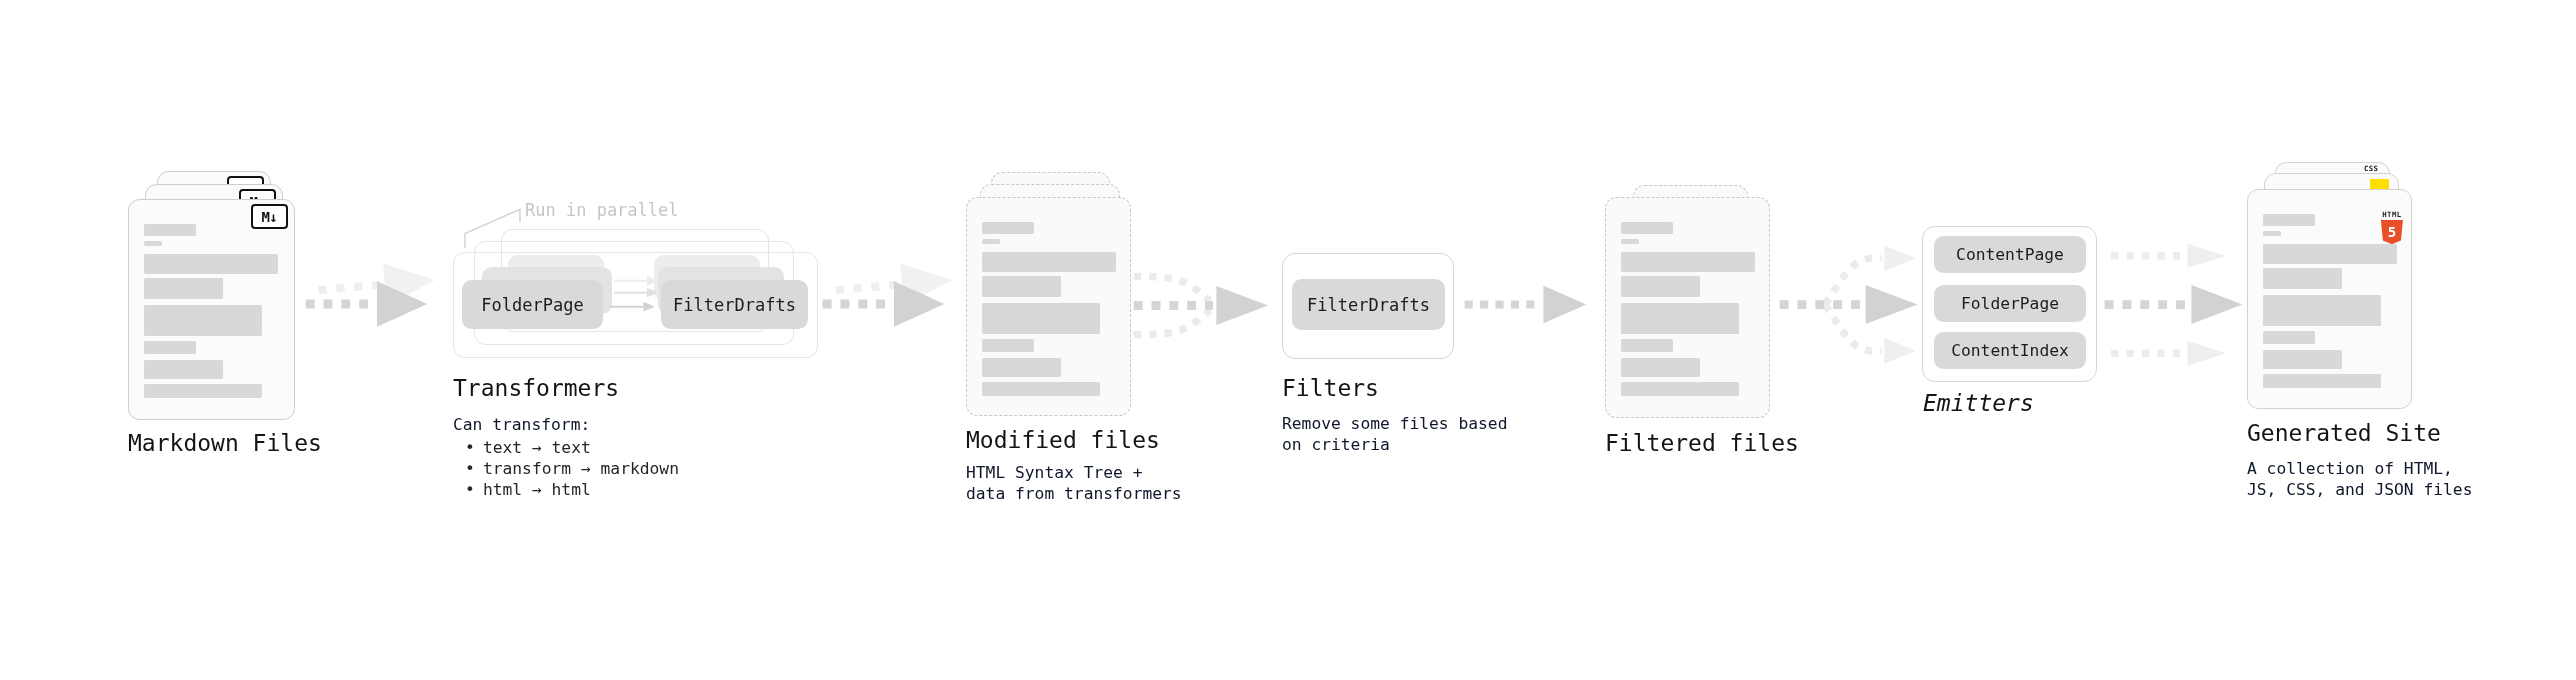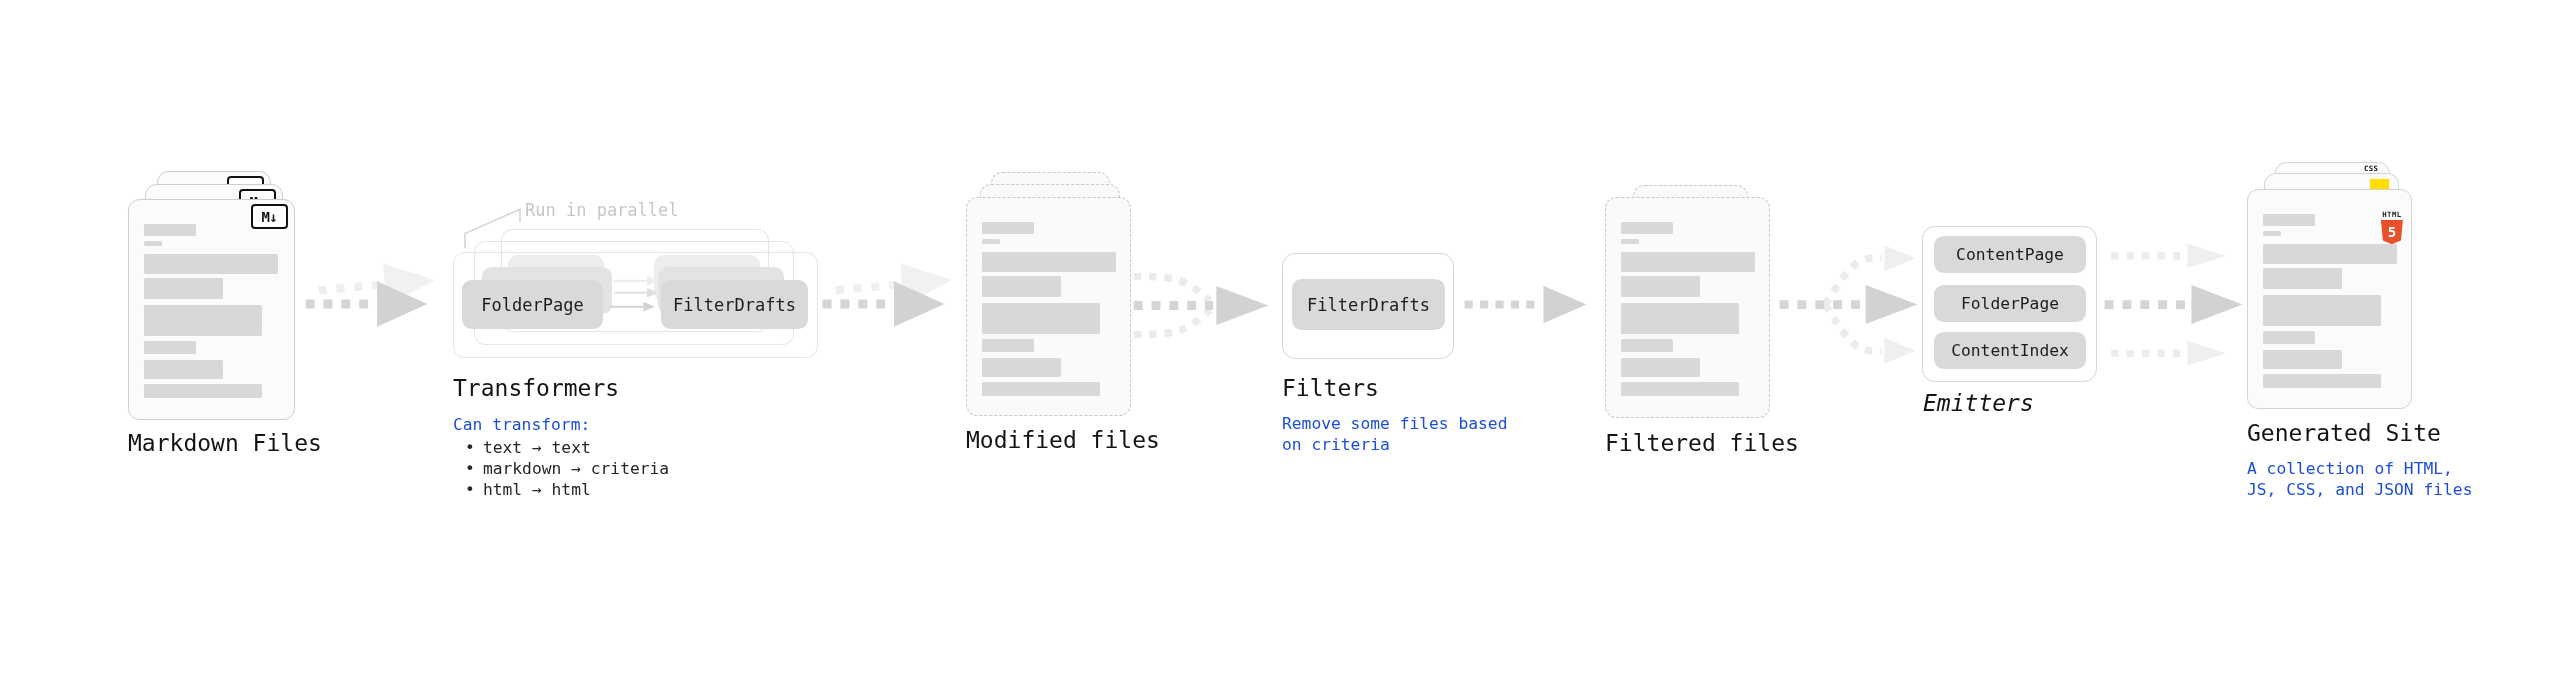--- a/index.html
+++ b/index.html
@@ -30,21 +30,21 @@
         display:flex;align-items:center;justify-content:center;font-size:17px;color:#1c1c1c;}
   .pill.ghost1{background:#e3e3e3;}
   .pill.ghost2{background:#ededed;}
 
   
   .layer-box{position:absolute;box-sizing:border-box;border:1.6px solid #e5e5e5;border-radius:11.4px;background:transparent;}
   .tool-box{position:absolute;box-sizing:border-box;border:1.6px solid #d6d6d6;border-radius:13px;background:#fff;}
 
   
   .stage-title{position:absolute;font-size:23px;color:#141414;white-space:nowrap;}
-  .stage-desc{position:absolute;font-size:16.3px;line-height:21px;color:#1d4ed8;white-space:pre-line;}
+  .stage-desc{position:absolute;font-size:16.3px;line-height:21px;color:#0f172a;white-space:pre-line;}
   .annotation{position:absolute;font-size:17px;color:#c6c6c6;white-space:nowrap;}
 
   .bullets{position:absolute;font-size:16.3px;line-height:21px;color:#262626;}
   .bullets .row{display:flex;gap:8.1px;}
   .bullets .glyph{color:#262626;}
 
   
   .css-badge{position:absolute;top:2.4px;right:7.3px;width:21px;text-align:center;}
   .css-badge .word{font-size:7.3px;font-weight:bold;color:#111;line-height:7.3px;letter-spacing:0.4px;}
   .css-badge .ubar{margin:0.8px auto 0;width:19.5px;height:3.3px;background:#2b5fe3;border-radius:0.8px;}
@@ -124,21 +124,21 @@
 
   <div class="stage-title" style="left:453px;top:375px;text-align:center;">Transformers</div>
   <div class="stage-desc" style="left:453px;top:414px;">Can transform:</div>
   <div class="bullets" style="left:465px;top:437px;">
     <div class="row">
       <span class="glyph">•</span>
       <span>text → text</span>
     </div>
     <div class="row">
       <span class="glyph">•</span>
-      <span>markdown → criteria</span>
+      <span>transform → markdown</span>
     </div>
     <div class="row">
       <span class="glyph">•</span>
       <span>html → html</span>
     </div>
   </div>
 
   <svg style="left:821px;top:247px;" width="142" height="110" viewBox="0 0 175 135">
     <g transform="translate(12,-20) rotate(-5 40 70)">
       <line x1="6" y1="70" x2="84" y2="70" stroke="#efefef" stroke-width="10" stroke-dasharray="10 12"></line>
@@ -158,20 +158,22 @@
           <div class="bar b3"></div>
           <div class="bar b4"></div>
         <div class="bar b5"></div>
           <div class="bar b6"></div>
           <div class="bar b7"></div>
           <div class="bar b8"></div>
       </div>
     </div>
   </div>
   <div class="stage-title" style="left:966px;top:427px;">Modified files</div>
+  <div class="stage-desc" style="left:966px;top:462px;">HTML Syntax Tree +
+data from transformers</div>
 
   <svg style="left:1132px;top:265px;" width="142" height="81" viewBox="0 0 175 100">
     <path d="M2,14 C50,14 65,16 96,44" fill="none" stroke="#ebebeb" stroke-width="9" stroke-dasharray="9 10"></path>
     <path d="M2,86 C50,86 65,84 96,56" fill="none" stroke="#ebebeb" stroke-width="9" stroke-dasharray="9 10"></path>
     <line x1="2" y1="50" x2="100" y2="50" stroke="#d5d5d5" stroke-width="11" stroke-dasharray="11 11"></line>
     <polygon points="104,26 168,50 104,74" fill="#d2d2d2"></polygon>
   </svg>
 
   <div class="tool-box" style="left:1282px;top:253px;width:172px;height:106px;"></div>
   <div class="pill" style="left:1292px;top:279px;width:153px;height:51px;">FilterDrafts</div>

